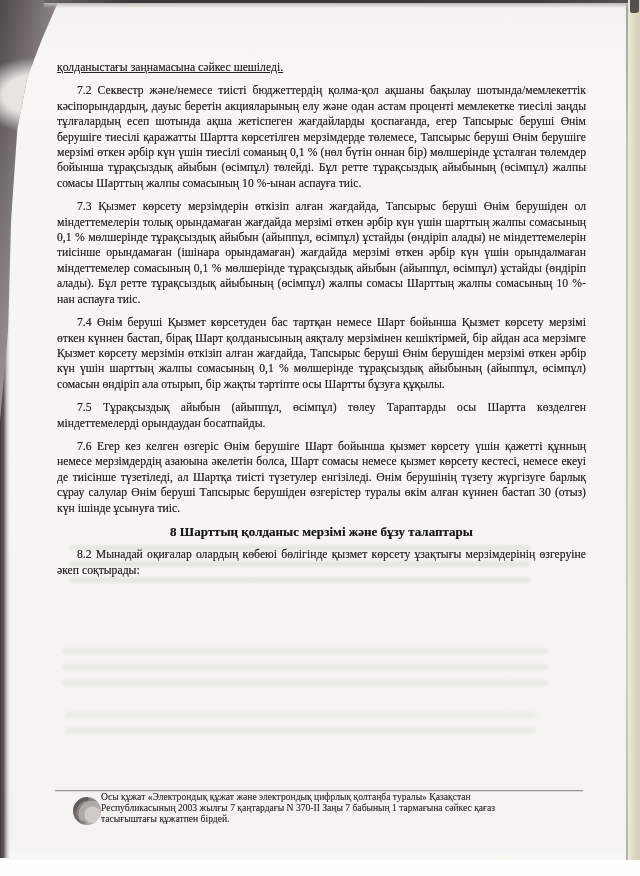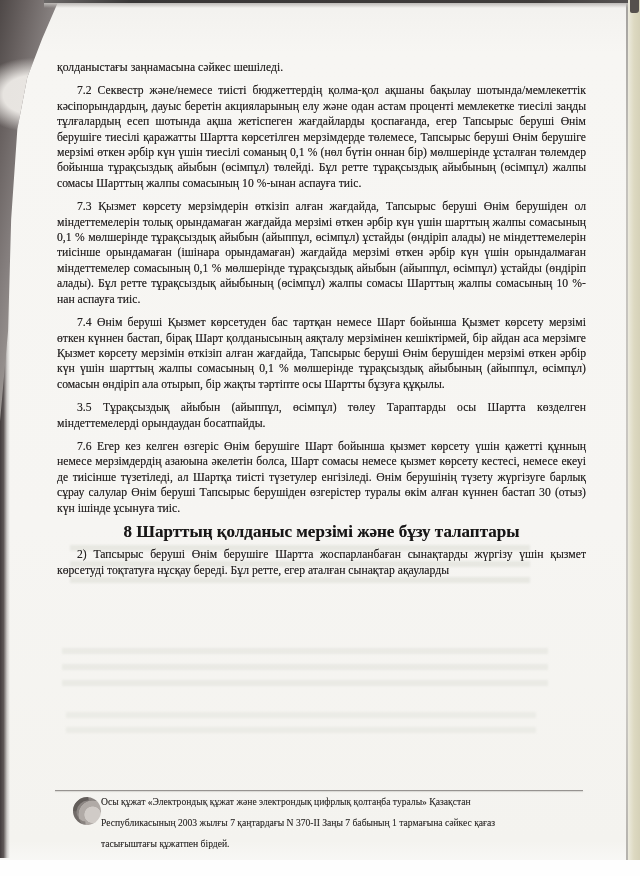--- a/index.html
+++ b/index.html
@@ -9,23 +9,23 @@
     font-family:"Liberation Serif","DejaVu Serif",serif;
   }
 
   
   .text-column {
     position:absolute; left:57px; top:60px; width:529px; z-index:2;
     color:#262323; font-size:11.7px; line-height:15.4px; text-align:justify;
     text-shadow:0 0 .5px rgba(45,42,42,.55);
   }
   .text-column p { margin:0 0 8px; text-indent:20px; }
-  .text-column p.no-indent { text-indent:0; }
+  .text-column p.no-indent { text-indent:0;text-decoration:underline; }
   .sec-heading {
-    font-size:17px; font-weight:bold; color:#181717;
+    font-size:13px; font-weight:bold; color:#181717;
     text-align:center; margin:3px 0 8px; text-indent:0;
   }
 
   
   .corner-fold {
     position:absolute; left:0; top:0; width:62px; height:430px; z-index:5;
     background:
       radial-gradient(90px 60px at 32px 95px, rgba(238,235,231,.95) 0 32%, rgba(238,235,231,0) 62%),
       linear-gradient(100deg,#4e4847 0%,#6b6463 20%,#878180 40%,#a39d99 60%,#c6c1bc 80%,#e4e0db 100%);
     clip-path:polygon(0 0, 95% 0, 68% 9%, 44% 18%, 28% 30%, 18% 51%, 13% 77%, 0 98%);
@@ -80,42 +80,42 @@
     background:radial-gradient(circle at 66% 68%, #d0cbc7 0 30%, #b0aaa6 32% 52%, #8b8582 54% 100%);
   }
   .stamp::after {
     content:""; position:absolute; inset:0; border-radius:50%;
     border-top:4px solid rgba(66,61,59,.55); border-left:3px solid rgba(66,61,59,.35);
     border-right:3px solid transparent; border-bottom:4px solid transparent;
     transform:rotate(-28deg); box-sizing:border-box;
   }
   .footer-text {
     position:absolute; left:101px; top:791px; width:414px; z-index:4;
-    font-size:9.6px; line-height:21px; color:#33302f; text-align:left;
+    font-size:9.6px; line-height:11px; color:#33302f; text-align:left;
     text-shadow:0 0 .4px rgba(50,48,46,.5);
   }
 </style>
 </head>
 <body>
 
 <div class="canvas">
 
   <div class="ghost g1"></div>
   <div class="ghost g2"></div>
   <div class="ghost g3"></div>
 
   <div class="text-column">
     <p class="no-indent">қолданыстағы заңнамасына сәйкес шешіледі.</p>
     <p>7.2 Секвестр және/немесе тиісті бюджеттердің қолма-қол ақшаны бақылау шотында/мемлекеттік кәсіпорындардың, дауыс беретін акцияларының елу және одан астам проценті мемлекетке тиесілі заңды тұлғалардың есеп шотында ақша жетіспеген жағдайларды қоспағанда, егер Тапсырыс беруші Өнім берушіге тиесілі қаражатты Шартта көрсетілген мерзімдерде төлемесе, Тапсырыс беруші Өнім берушіге мерзімі өткен әрбір күн үшін тиесілі соманың 0,1 % (нөл бүтін оннан бір) мөлшерінде ұсталған төлемдер бойынша тұрақсыздық айыбын (өсімпұл) төлейді. Бұл ретте тұрақсыздық айыбының (өсімпұл) жалпы сомасы Шарттың жалпы сомасының 10 %-ынан аспауға тиіс.</p>
     <p>7.3 Қызмет көрсету мерзімдерін өткізіп алған жағдайда, Тапсырыс беруші Өнім берушіден ол міндеттемелерін толық орындамаған жағдайда мерзімі өткен әрбір күн үшін шарттың жалпы сомасының 0,1 % мөлшерінде тұрақсыздық айыбын (айыппұл, өсімпұл) ұстайды (өндіріп алады) не міндеттемелерін тиісінше орындамаған (ішінара орындамаған) жағдайда мерзімі өткен әрбір күн үшін орындалмаған міндеттемелер сомасының 0,1 % мөлшерінде тұрақсыздық айыбын (айыппұл, өсімпұл) ұстайды (өндіріп алады). Бұл ретте тұрақсыздық айыбының (өсімпұл) жалпы сомасы Шарттың жалпы сомасының 10 %-нан аспауға тиіс.</p>
     <p>7.4 Өнім беруші Қызмет көрсетуден бас тартқан немесе Шарт бойынша Қызмет көрсету мерзімі өткен күннен бастап, бірақ Шарт қолданысының аяқталу мерзімінен кешіктірмей, бір айдан аса мерзімге Қызмет көрсету мерзімін өткізіп алған жағдайда, Тапсырыс беруші Өнім берушіден мерзімі өткен әрбір күн үшін шарттың жалпы сомасының 0,1 % мөлшерінде тұрақсыздық айыбының (айыппұл, өсімпұл) сомасын өндіріп ала отырып, бір жақты тәртіпте осы Шартты бұзуға құқылы.</p>
-    <p>3.5 Тұрақсыздық айыбын (айыппұл, өсімпұл) төлеу Тараптарды осы Шартта көзделген міндеттемелерді орындаудан босатпайды.</p>
+    <p>7.5 Тұрақсыздық айыбын (айыппұл, өсімпұл) төлеу Тараптарды осы Шартта көзделген міндеттемелерді орындаудан босатпайды.</p>
     <p>7.6 Егер кез келген өзгеріс Өнім берушіге Шарт бойынша қызмет көрсету үшін қажетті құнның немесе мерзімдердің азаюына әкелетін болса, Шарт сомасы немесе қызмет көрсету кестесі, немесе екеуі де тиісінше түзетіледі, ал Шартқа тиісті түзетулер енгізіледі. Өнім берушінің түзету жүргізуге барлық сұрау салулар Өнім беруші Тапсырыс берушіден өзгерістер туралы өкім алған күннен бастап 30 (отыз) күн ішінде ұсынуға тиіс.</p>
     <div class="sec-heading">8 Шарттың қолданыс мерзімі және бұзу талаптары</div>
-    <p>2) Тапсырыс беруші Өнім берушіге Шартта жоспарланбаған сынақтарды жүргізу үшін қызмет көрсетуді тоқтатуға нұсқау береді. Бұл ретте, егер аталған сынақтар ақауларды</p>
+    <p>8.2 Мынадай оқиғалар олардың көбеюі бөлігінде қызмет көрсету ұзақтығы мерзімдерінің өзгеруіне әкеп соқтырады:</p>
   </div>
 
   <div class="crease"></div>
 
   <div class="stamp"></div>
   <div class="footer-text">Осы құжат «Электрондық құжат және электрондық цифрлық қолтаңба туралы» Қазақстан Республикасының 2003 жылғы 7 қаңтардағы N 370-II Заңы 7 бабының 1 тармағына сәйкес қағаз тасығыштағы құжатпен бірдей.</div>
 
   <div class="corner-fold"></div>
   <div class="edge-left"></div>
   <div class="edge-top"></div>

